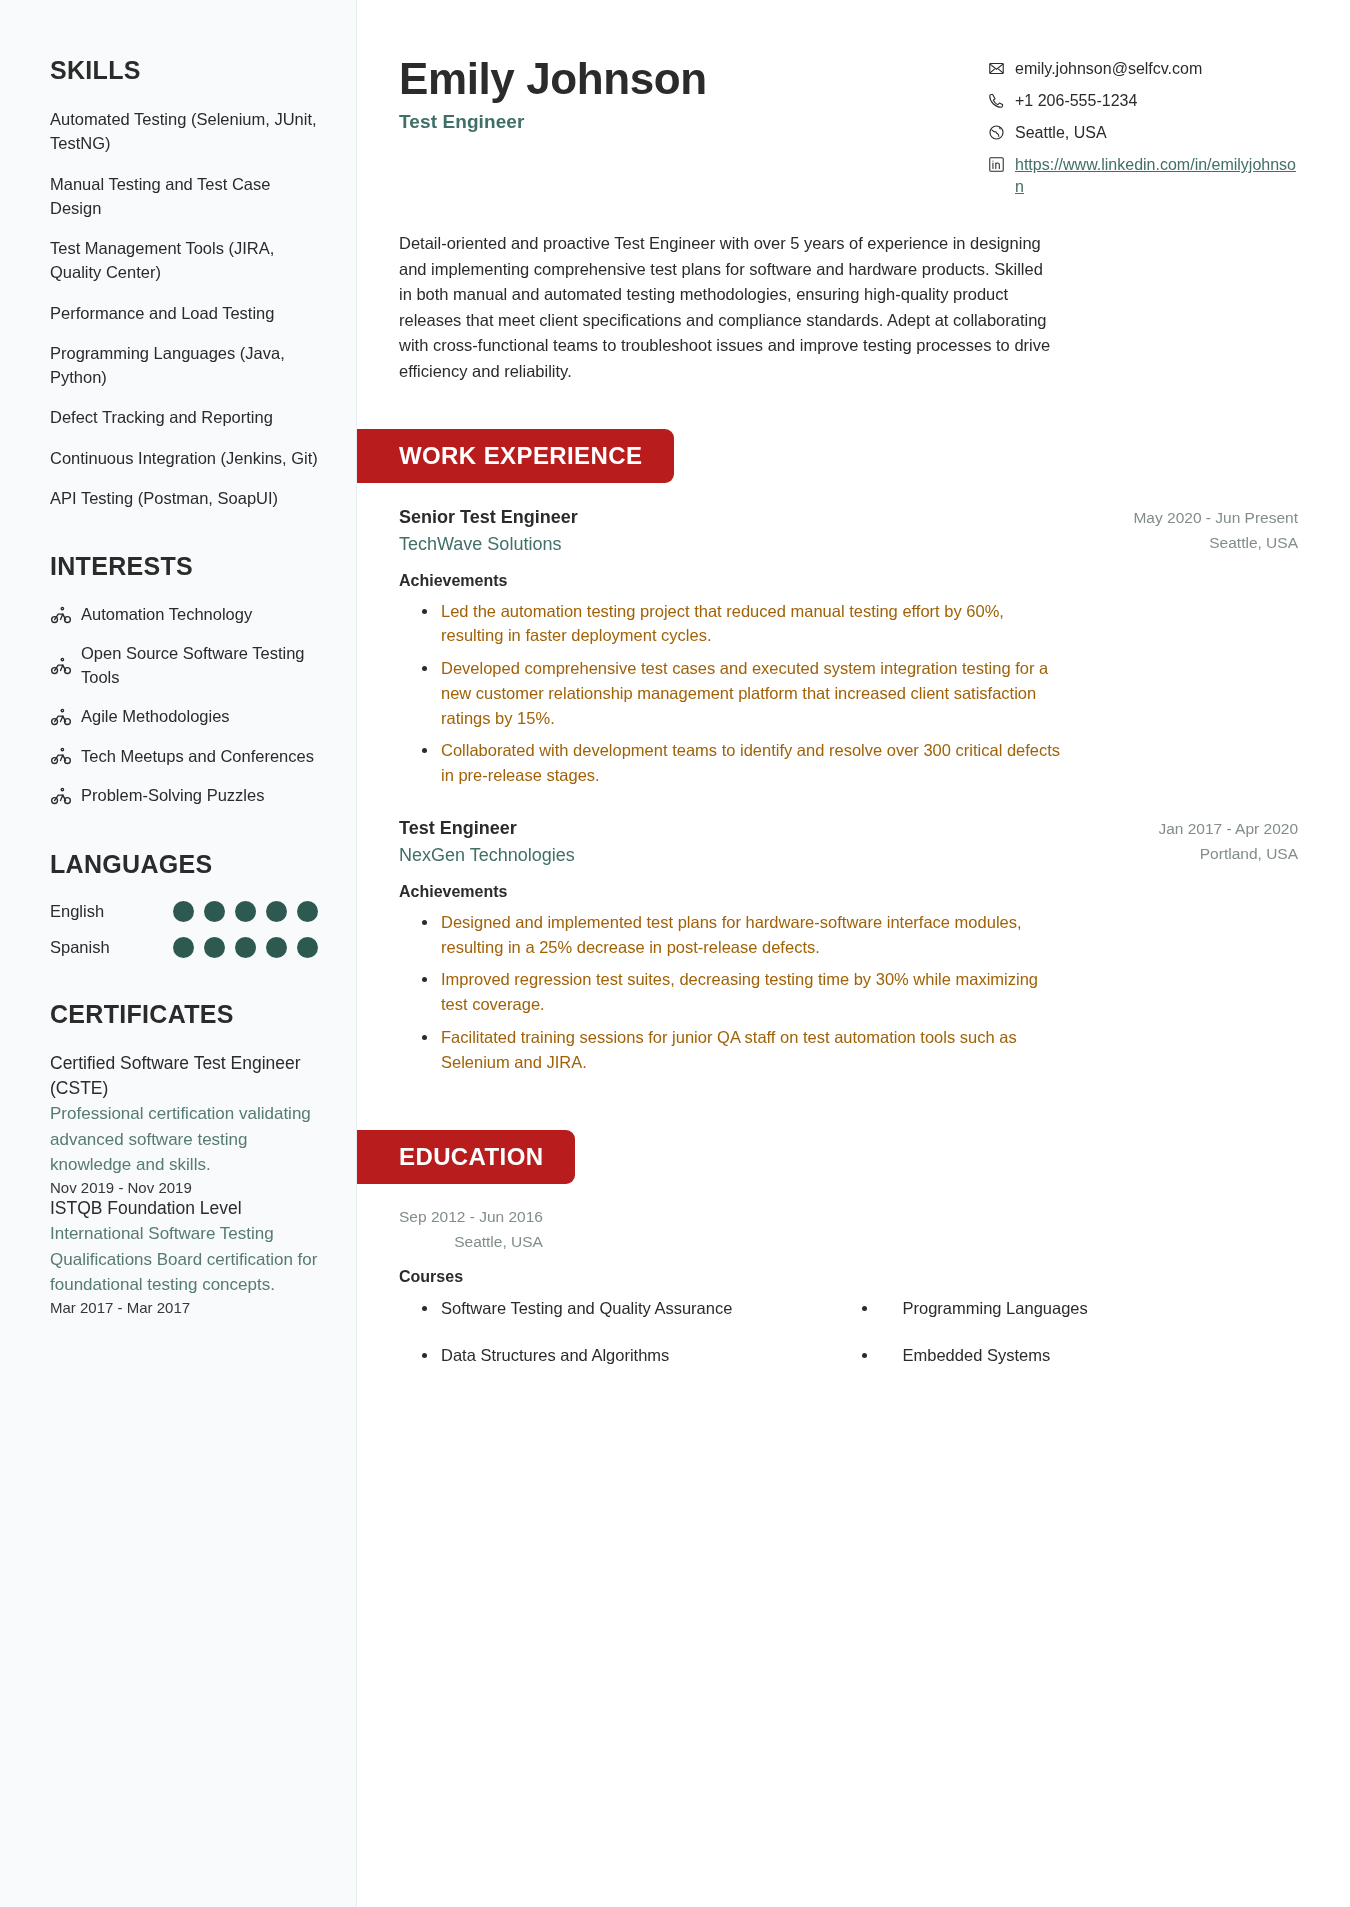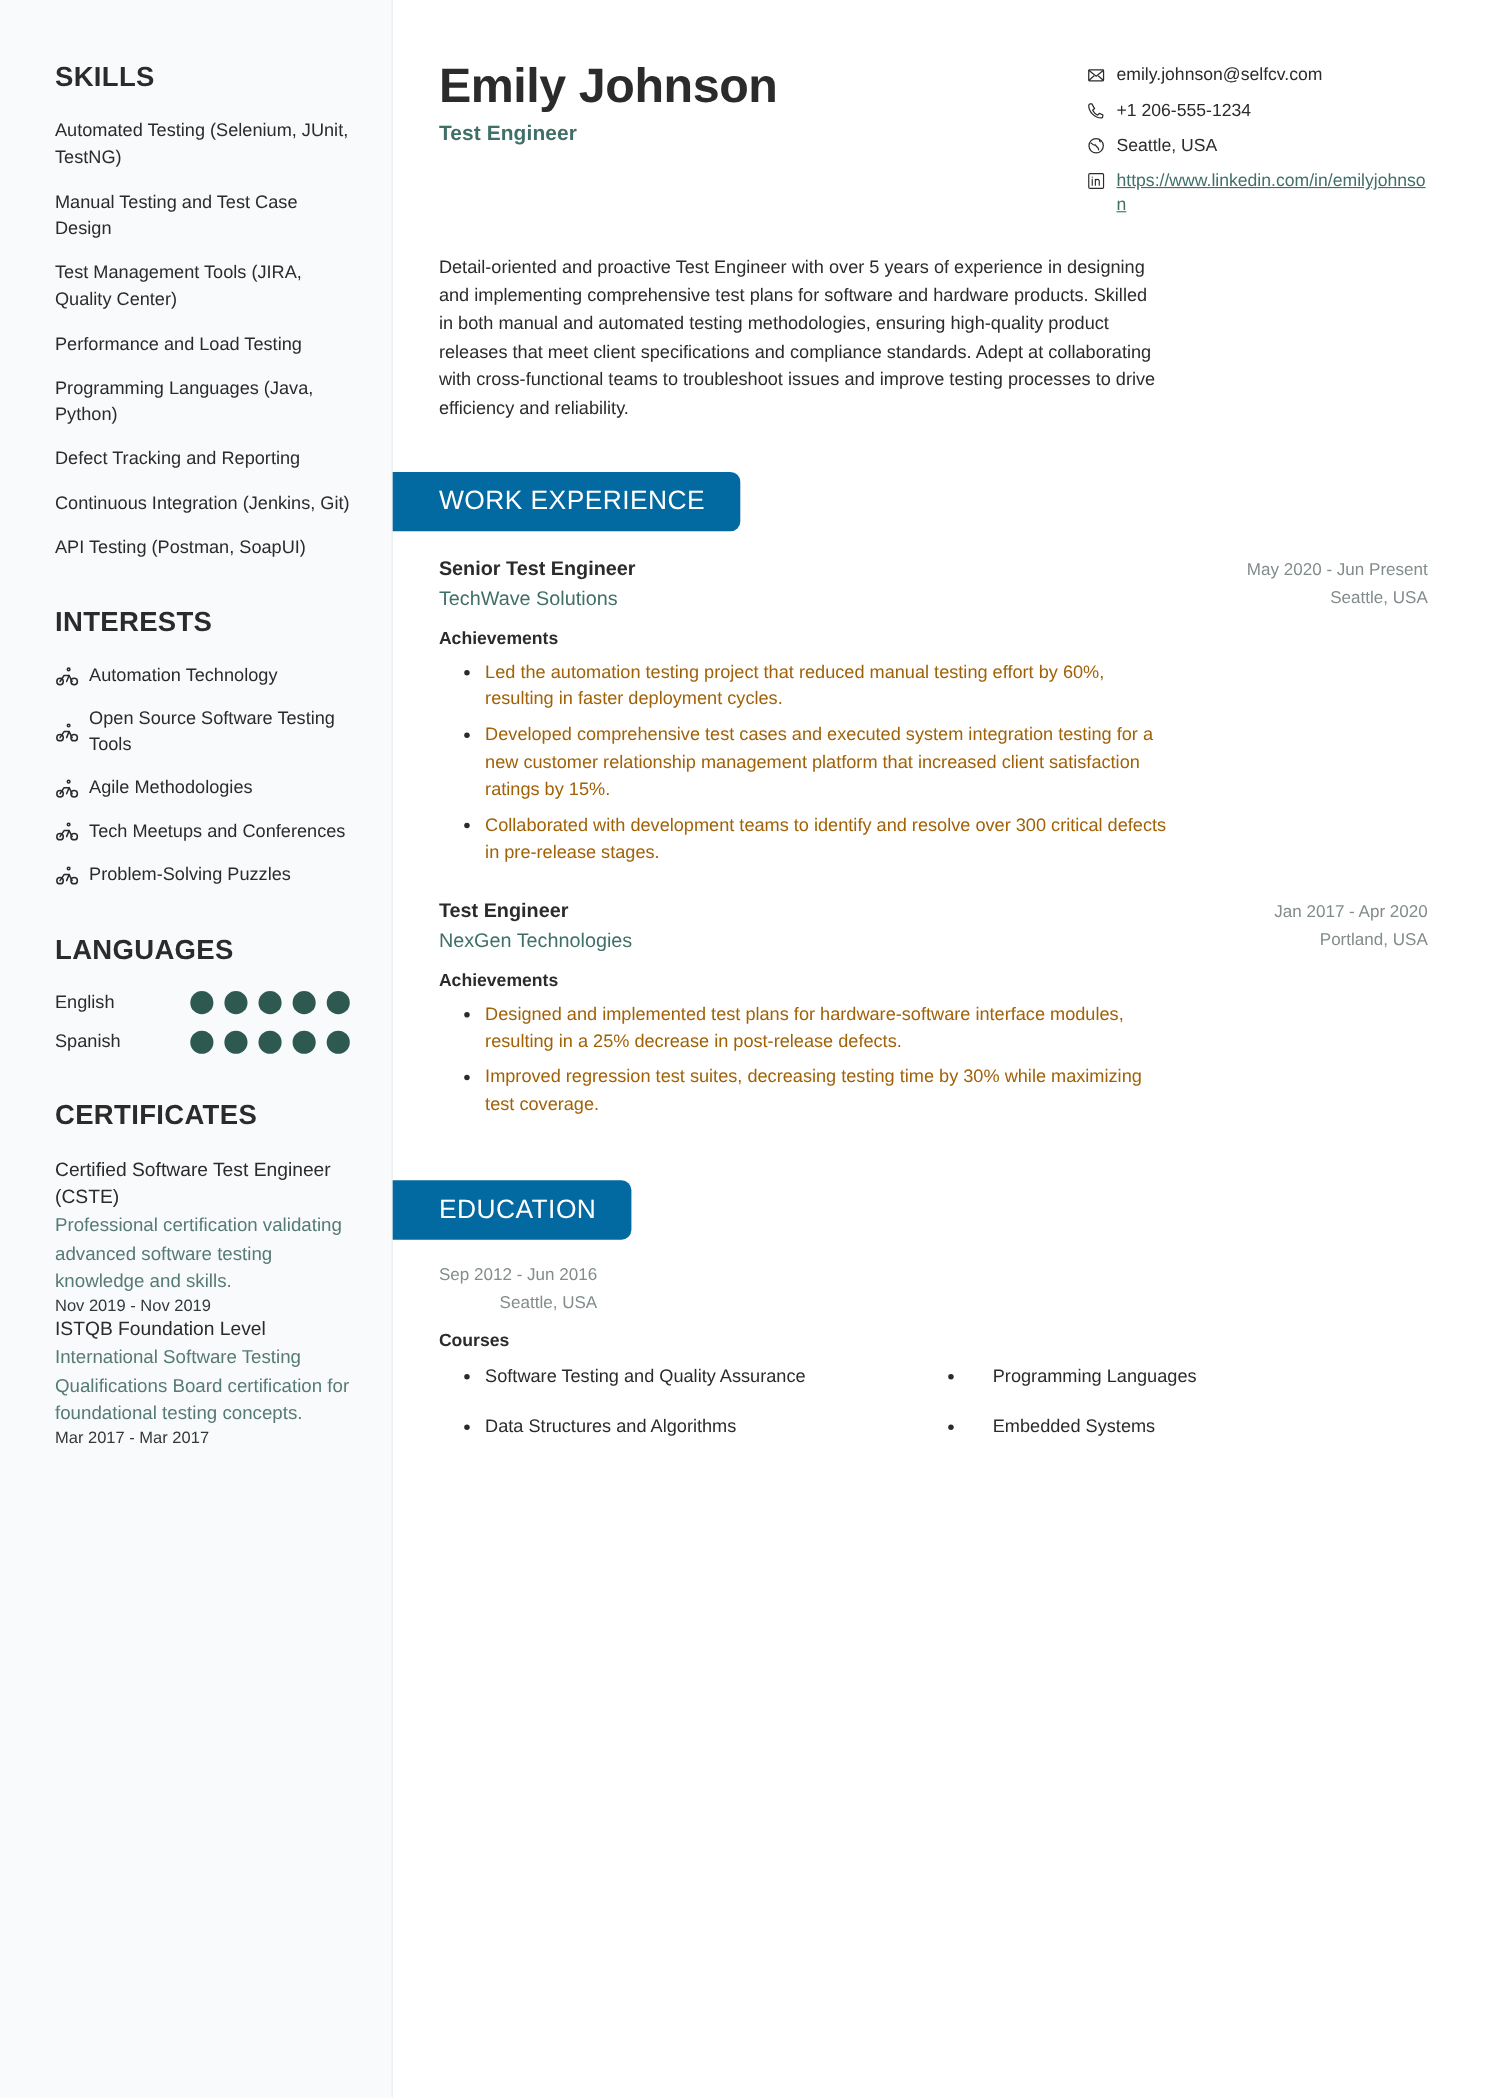--- a/index.html
+++ b/index.html
@@ -164,24 +164,24 @@
     line-height: 1.55;
     color: #2b2b2b;
     max-width: 655px;
   }
 
   
   .banner {
     margin-top: 44px;
     margin-left: -42px;
     padding: 13px 32px 13px 42px;
-    background: #0369a1;
+    background: #b91c1c;
     color: #ffffff;
     font-size: 24px;
-    font-weight: 400;
+    font-weight: 700;
     letter-spacing: 0.4px;
     display: inline-block;
     border-top-right-radius: 9px;
     border-bottom-right-radius: 9px;
   }
 
   
   .entry { margin-top: 24px; }
   .entry-head {
     display: flex;
@@ -466,20 +466,21 @@
         </div>
         <div class="meta-col">
           <div class="entry-date">Jan 2017 - Apr 2020</div>
           <div class="entry-loc">Portland, USA</div>
         </div>
       </div>
       <div class="sub-label">Achievements</div>
       <ul class="bullets">
         <li>Designed and implemented test plans for hardware-software interface modules, resulting in a 25% decrease in post-release defects.</li>
         <li>Improved regression test suites, decreasing testing time by 30% while maximizing test coverage.</li>
+        <li>Facilitated training sessions for junior QA staff on test automation tools such as Selenium and JIRA.</li>
       </ul>
     </div>
 
     
     <div class="banner" style="margin-top:48px;">EDUCATION</div>
 
     <div class="entry">
       <div class="entry-head">
         <div class="meta-col">
           <div class="entry-date">Sep 2012 - Jun 2016</div>

